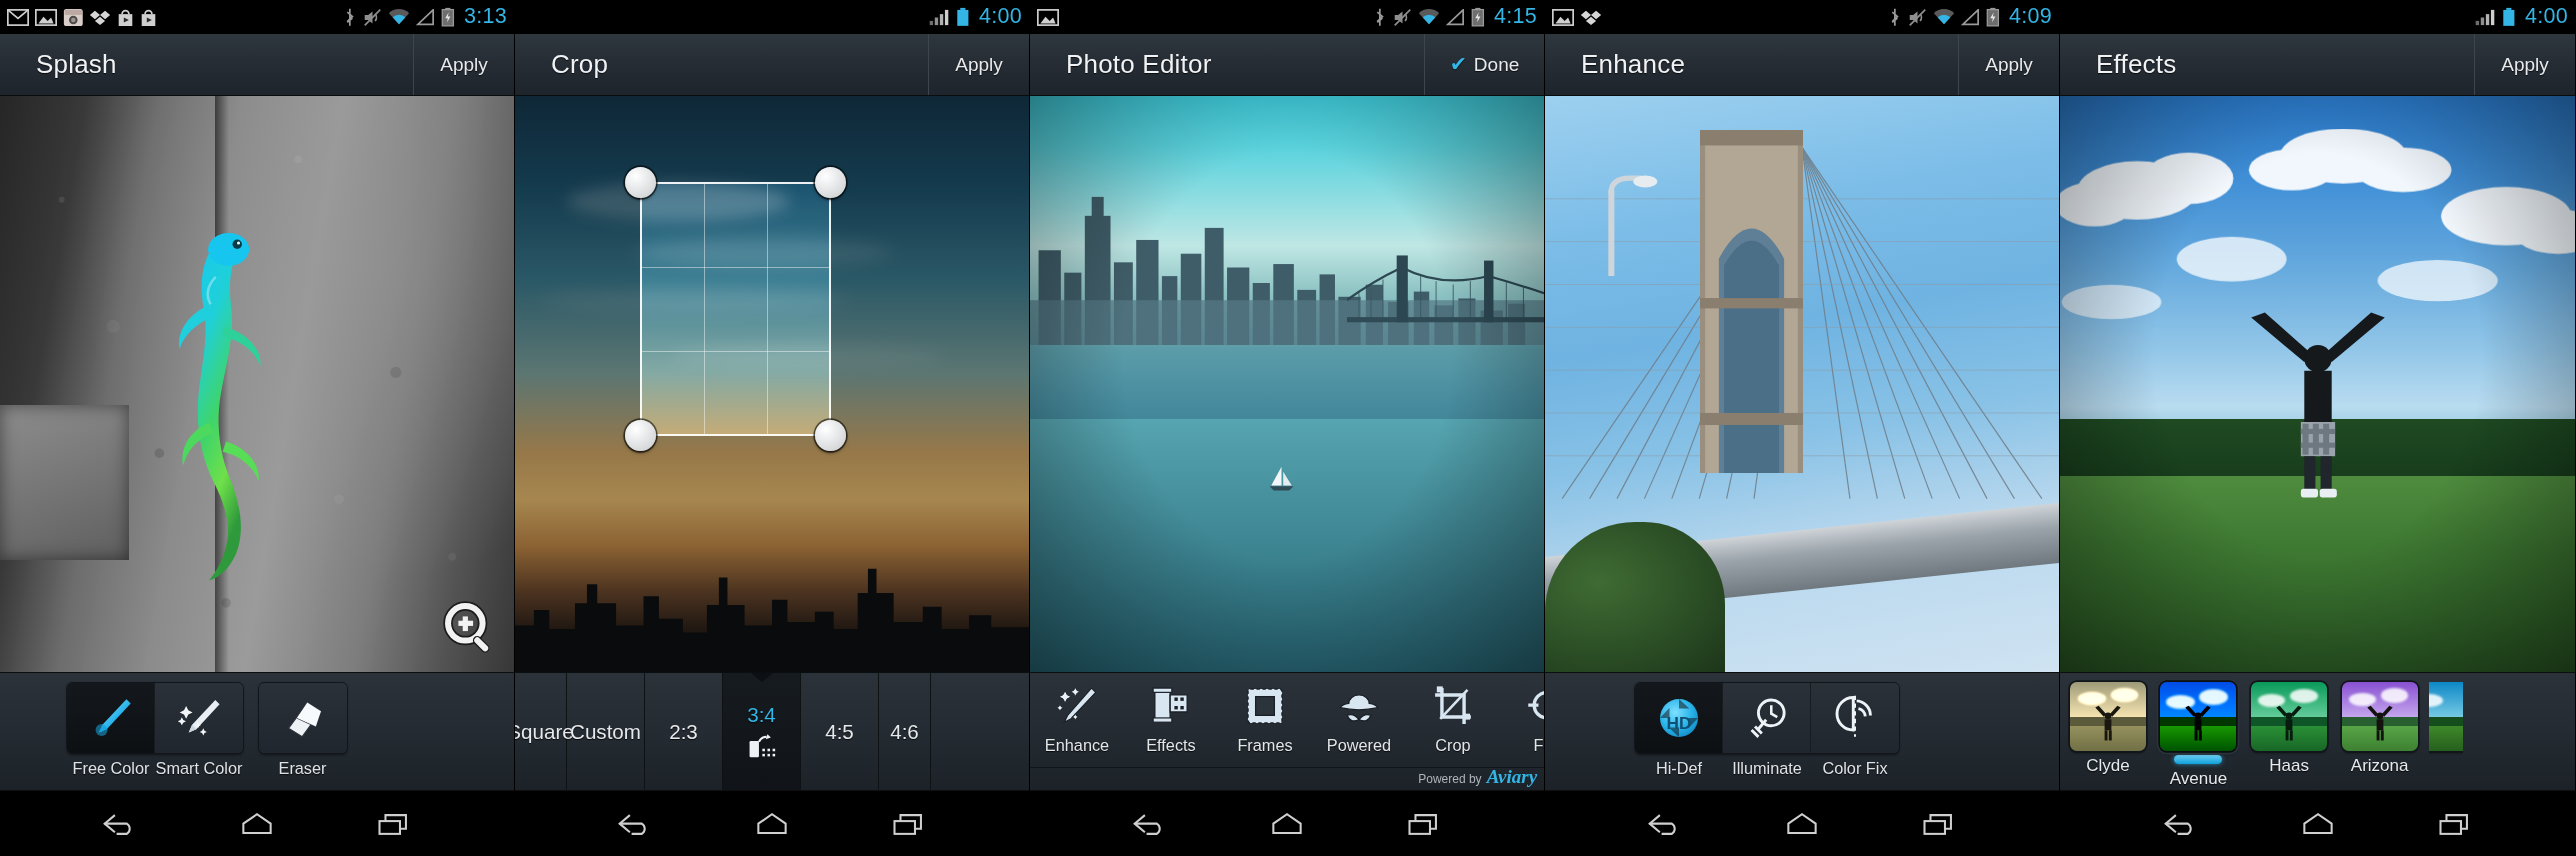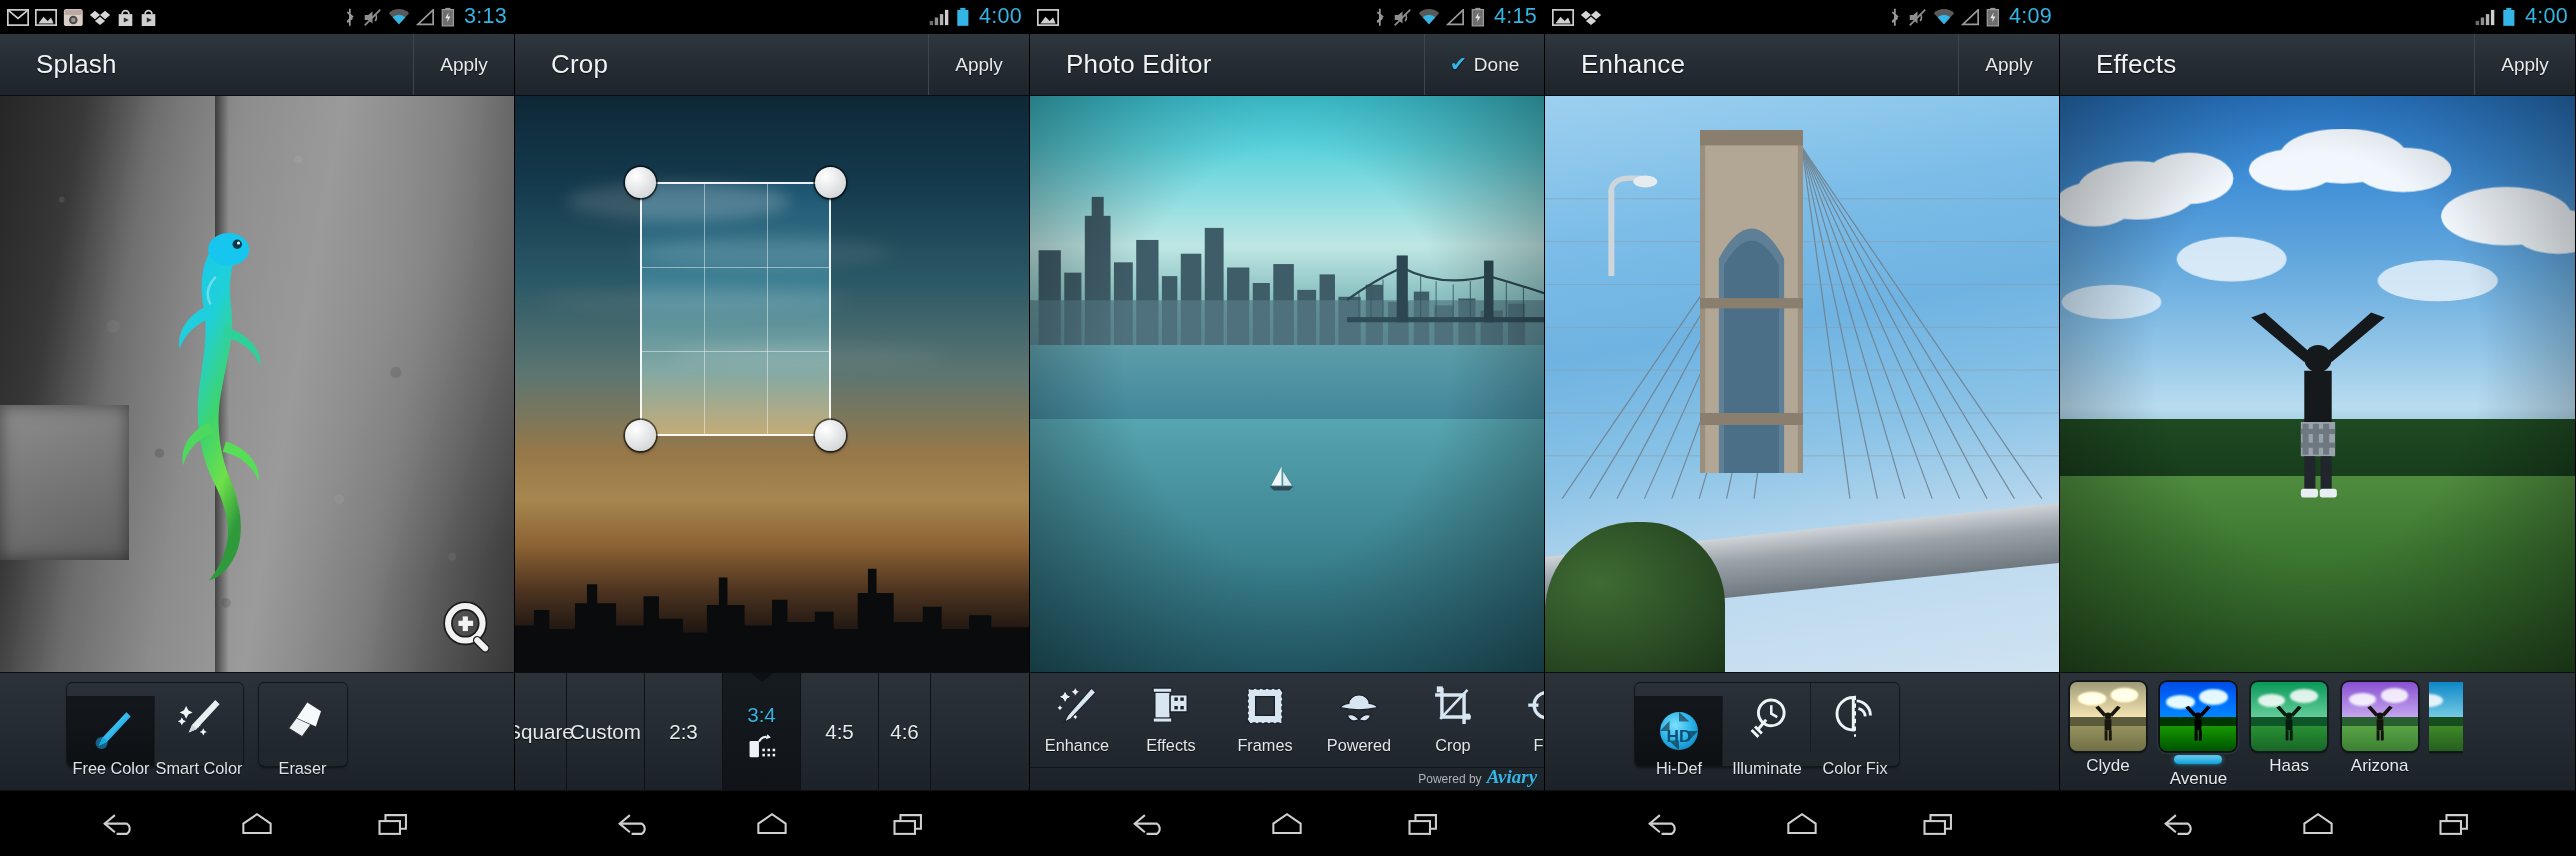--- a/index.html
+++ b/index.html
@@ -107,21 +107,21 @@
   .splash-tools{ position:absolute; left:67px; top:10.3px; display:flex; gap:0; }
   .tool-group{ display:flex; border-radius:5.2px; overflow:hidden;
     box-shadow:0 0 0 0.9px #11161a, 0 1.7px 2.6px rgba(0,0,0,.5); }
   .tool-btn{
     width:88px; height:70px;
     background:linear-gradient(180deg,#2a3139,#20262d);
     display:flex; align-items:center; justify-content:center;
     border-right:0.9px solid #171c21;
   }
   .tool-btn:last-child{ border-right:none; }
-  .tool-btn.sel{ background:linear-gradient(180deg,#14181c,#0d1013);margin-top:13px; }
+  .tool-btn.sel{ background:linear-gradient(180deg,#14181c,#0d1013); }
   .tool-sep{ width:15.5px; }
   .tool-labels{ position:absolute; left:67px; top:86px; display:flex; }
   .tool-label{ width:88px; text-align:center; color:#dfe3e7; font-size:16.3px;
     text-shadow:0 0.9px 0.9px rgba(0,0,0,.8); }
   .tool-label.gap{ margin-left:15.5px; }
 
   
   .sunset{ position:absolute; inset:0;
     background:linear-gradient(180deg,
       #16394f 0%, #1d5570 16%, #3e7f93 32%, #83a9a4 48%,

